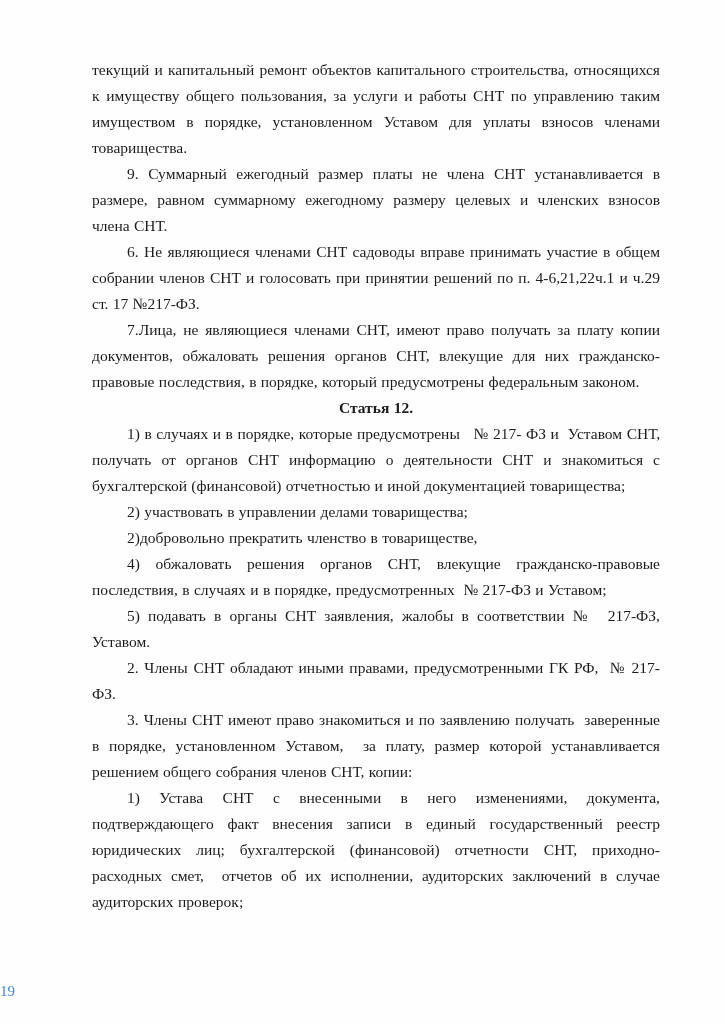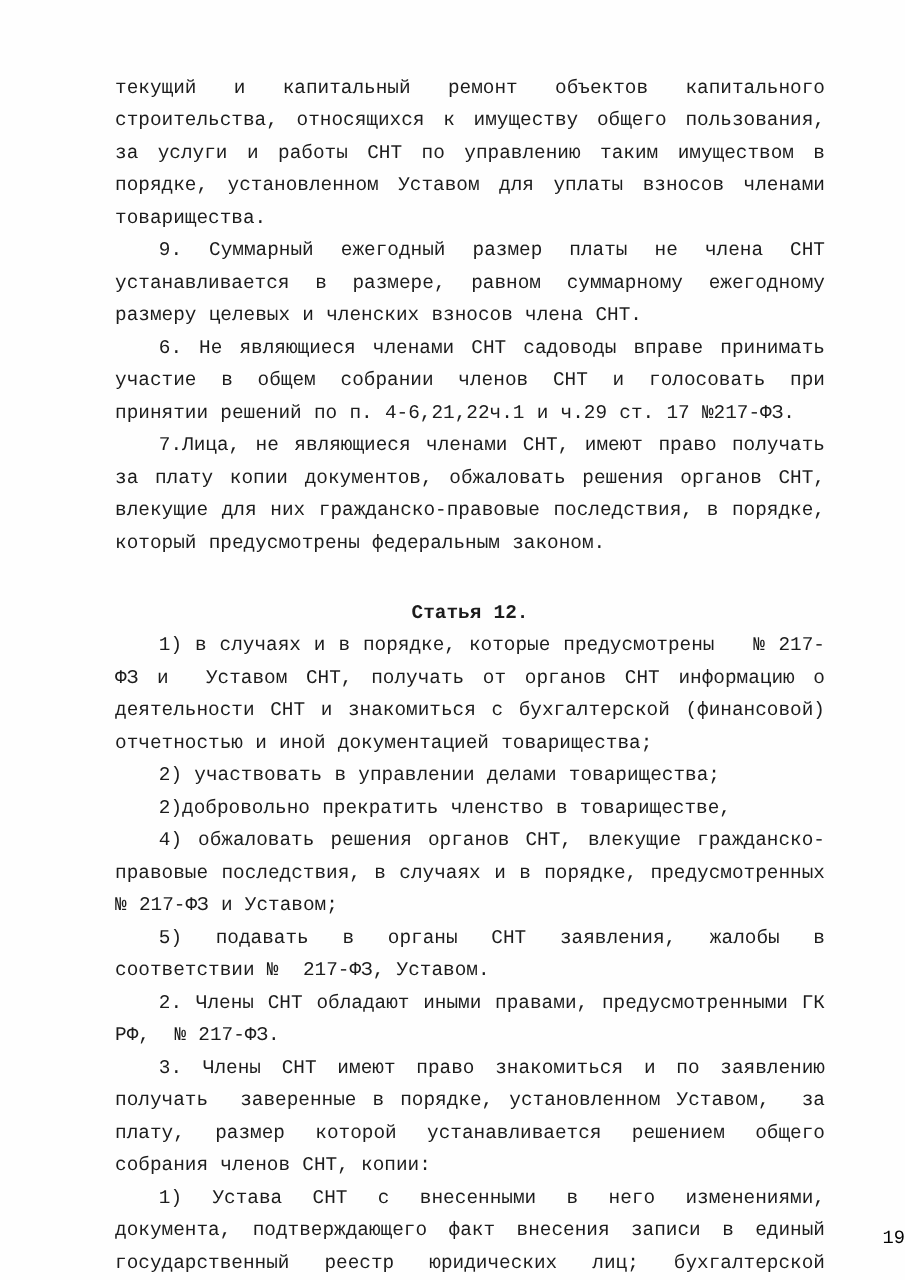--- a/index.html
+++ b/index.html
@@ -13,21 +13,20 @@
     font-family: "Liberation Serif", "DejaVu Serif", serif;
   }
   .doc-page {
     position: relative;
     width: 724px;
     height: 1024px;
     background: #fefefe;
     color: #1c1c1c;
     overflow: hidden;
     box-sizing: border-box;
-    font-family: Liberation Mono, monospace;
   }
   .doc-body {
     position: absolute;
     top: 57px;
     left: 92px;
     width: 568px;
   }
   .para {
     margin: 0;
     font-size: 15.5px;
@@ -38,31 +37,30 @@
   }
   .para.body-indent {
     text-indent: 35px;
   }
   .para.heading {
     font-weight: 700;
     text-align: center;
     text-indent: 0;
   }
   .para.space-before {
-    margin-top: 30px;
   }
   .page-number {
     position: absolute;
     bottom: 24px;
     left: 0;
     width: 724px;
-    text-align: right;
+    text-align: left;
     font-size: 15px;
     line-height: 18px;
-    color: #000000;
+    color: #3b82f6;
   }
 </style>
 </head>
 <body>
 
 <div class="doc-page" style="background: rgb(254, 254, 254); color: rgb(28, 28, 28);">
   <div class="doc-body">
       <p class="para body">текущий и капитальный ремонт объектов капитального строительства, относящихся к имуществу общего пользования, за услуги и работы СНТ по управлению таким имуществом в порядке, установленном Уставом для уплаты взносов членами товарищества.</p>
       <p class="para body-indent">9. Суммарный ежегодный размер платы не члена СНТ устанавливается в размере, равном суммарному ежегодному размеру целевых и членских взносов члена СНТ.</p>
       <p class="para body-indent">6. Не являющиеся членами СНТ садоводы вправе принимать участие в общем собрании членов СНТ и голосовать при принятии решений по п. 4-6,21,22ч.1 и ч.29 ст. 17 №217-ФЗ.</p>

